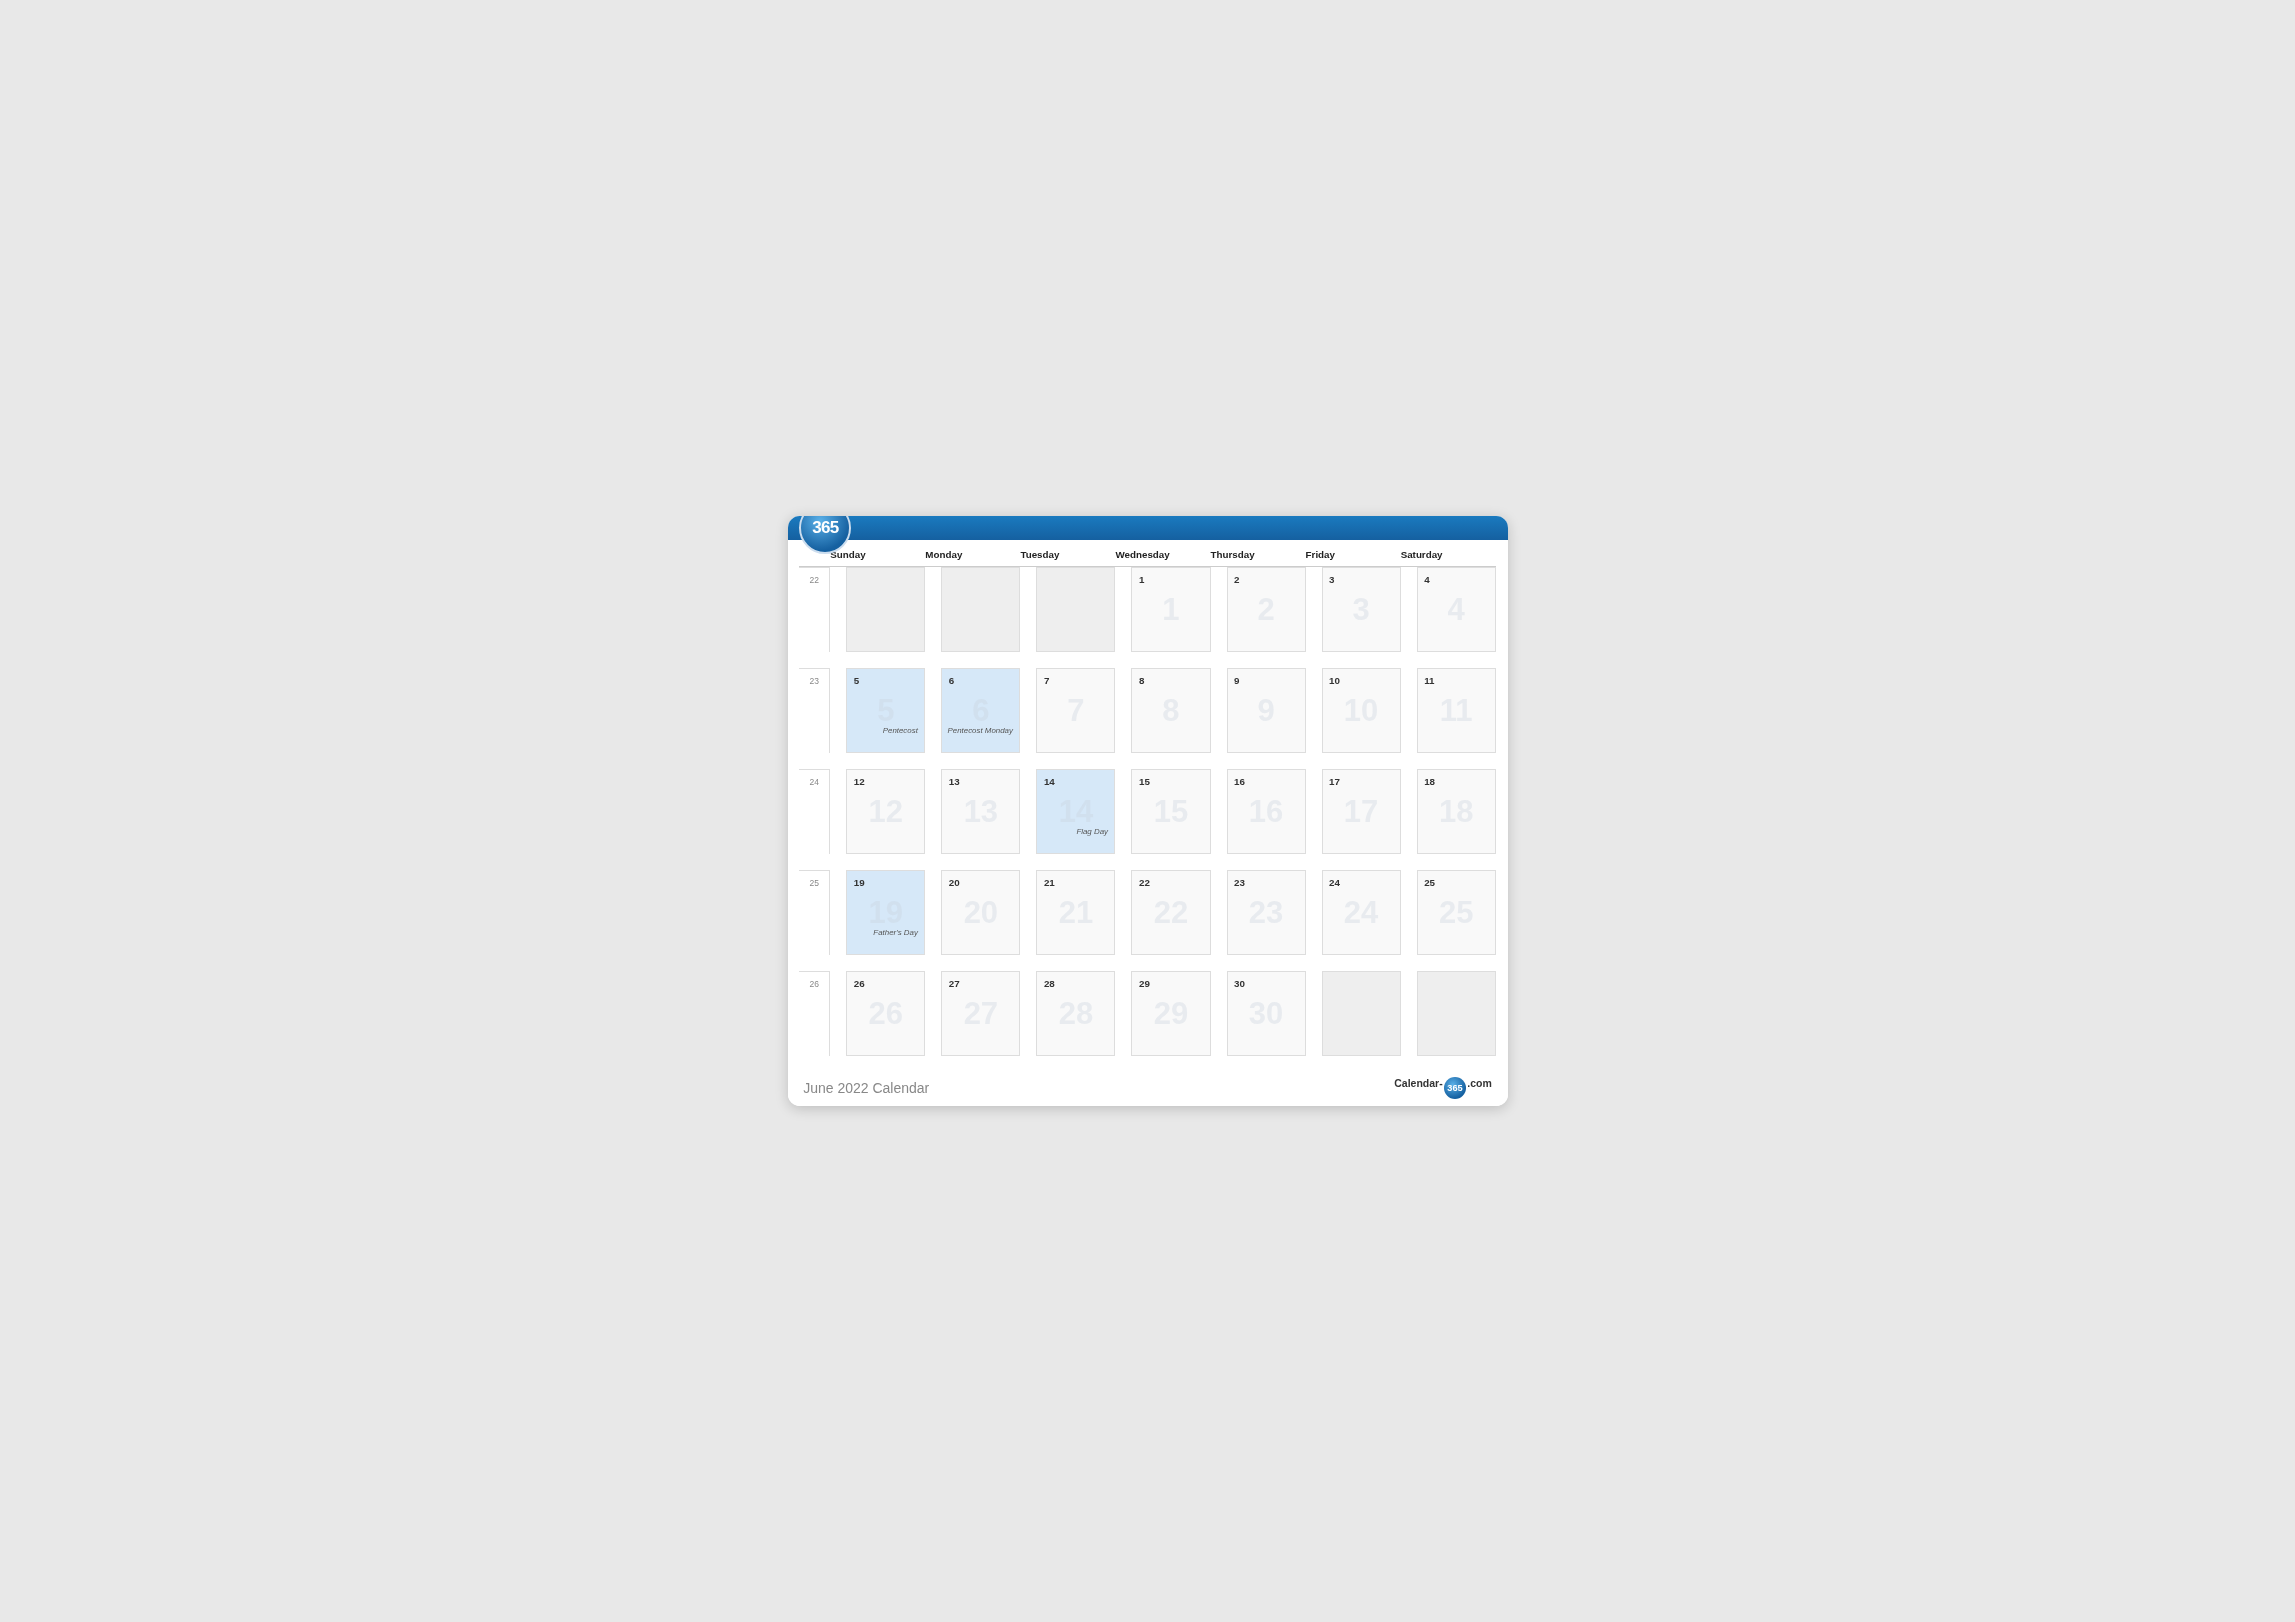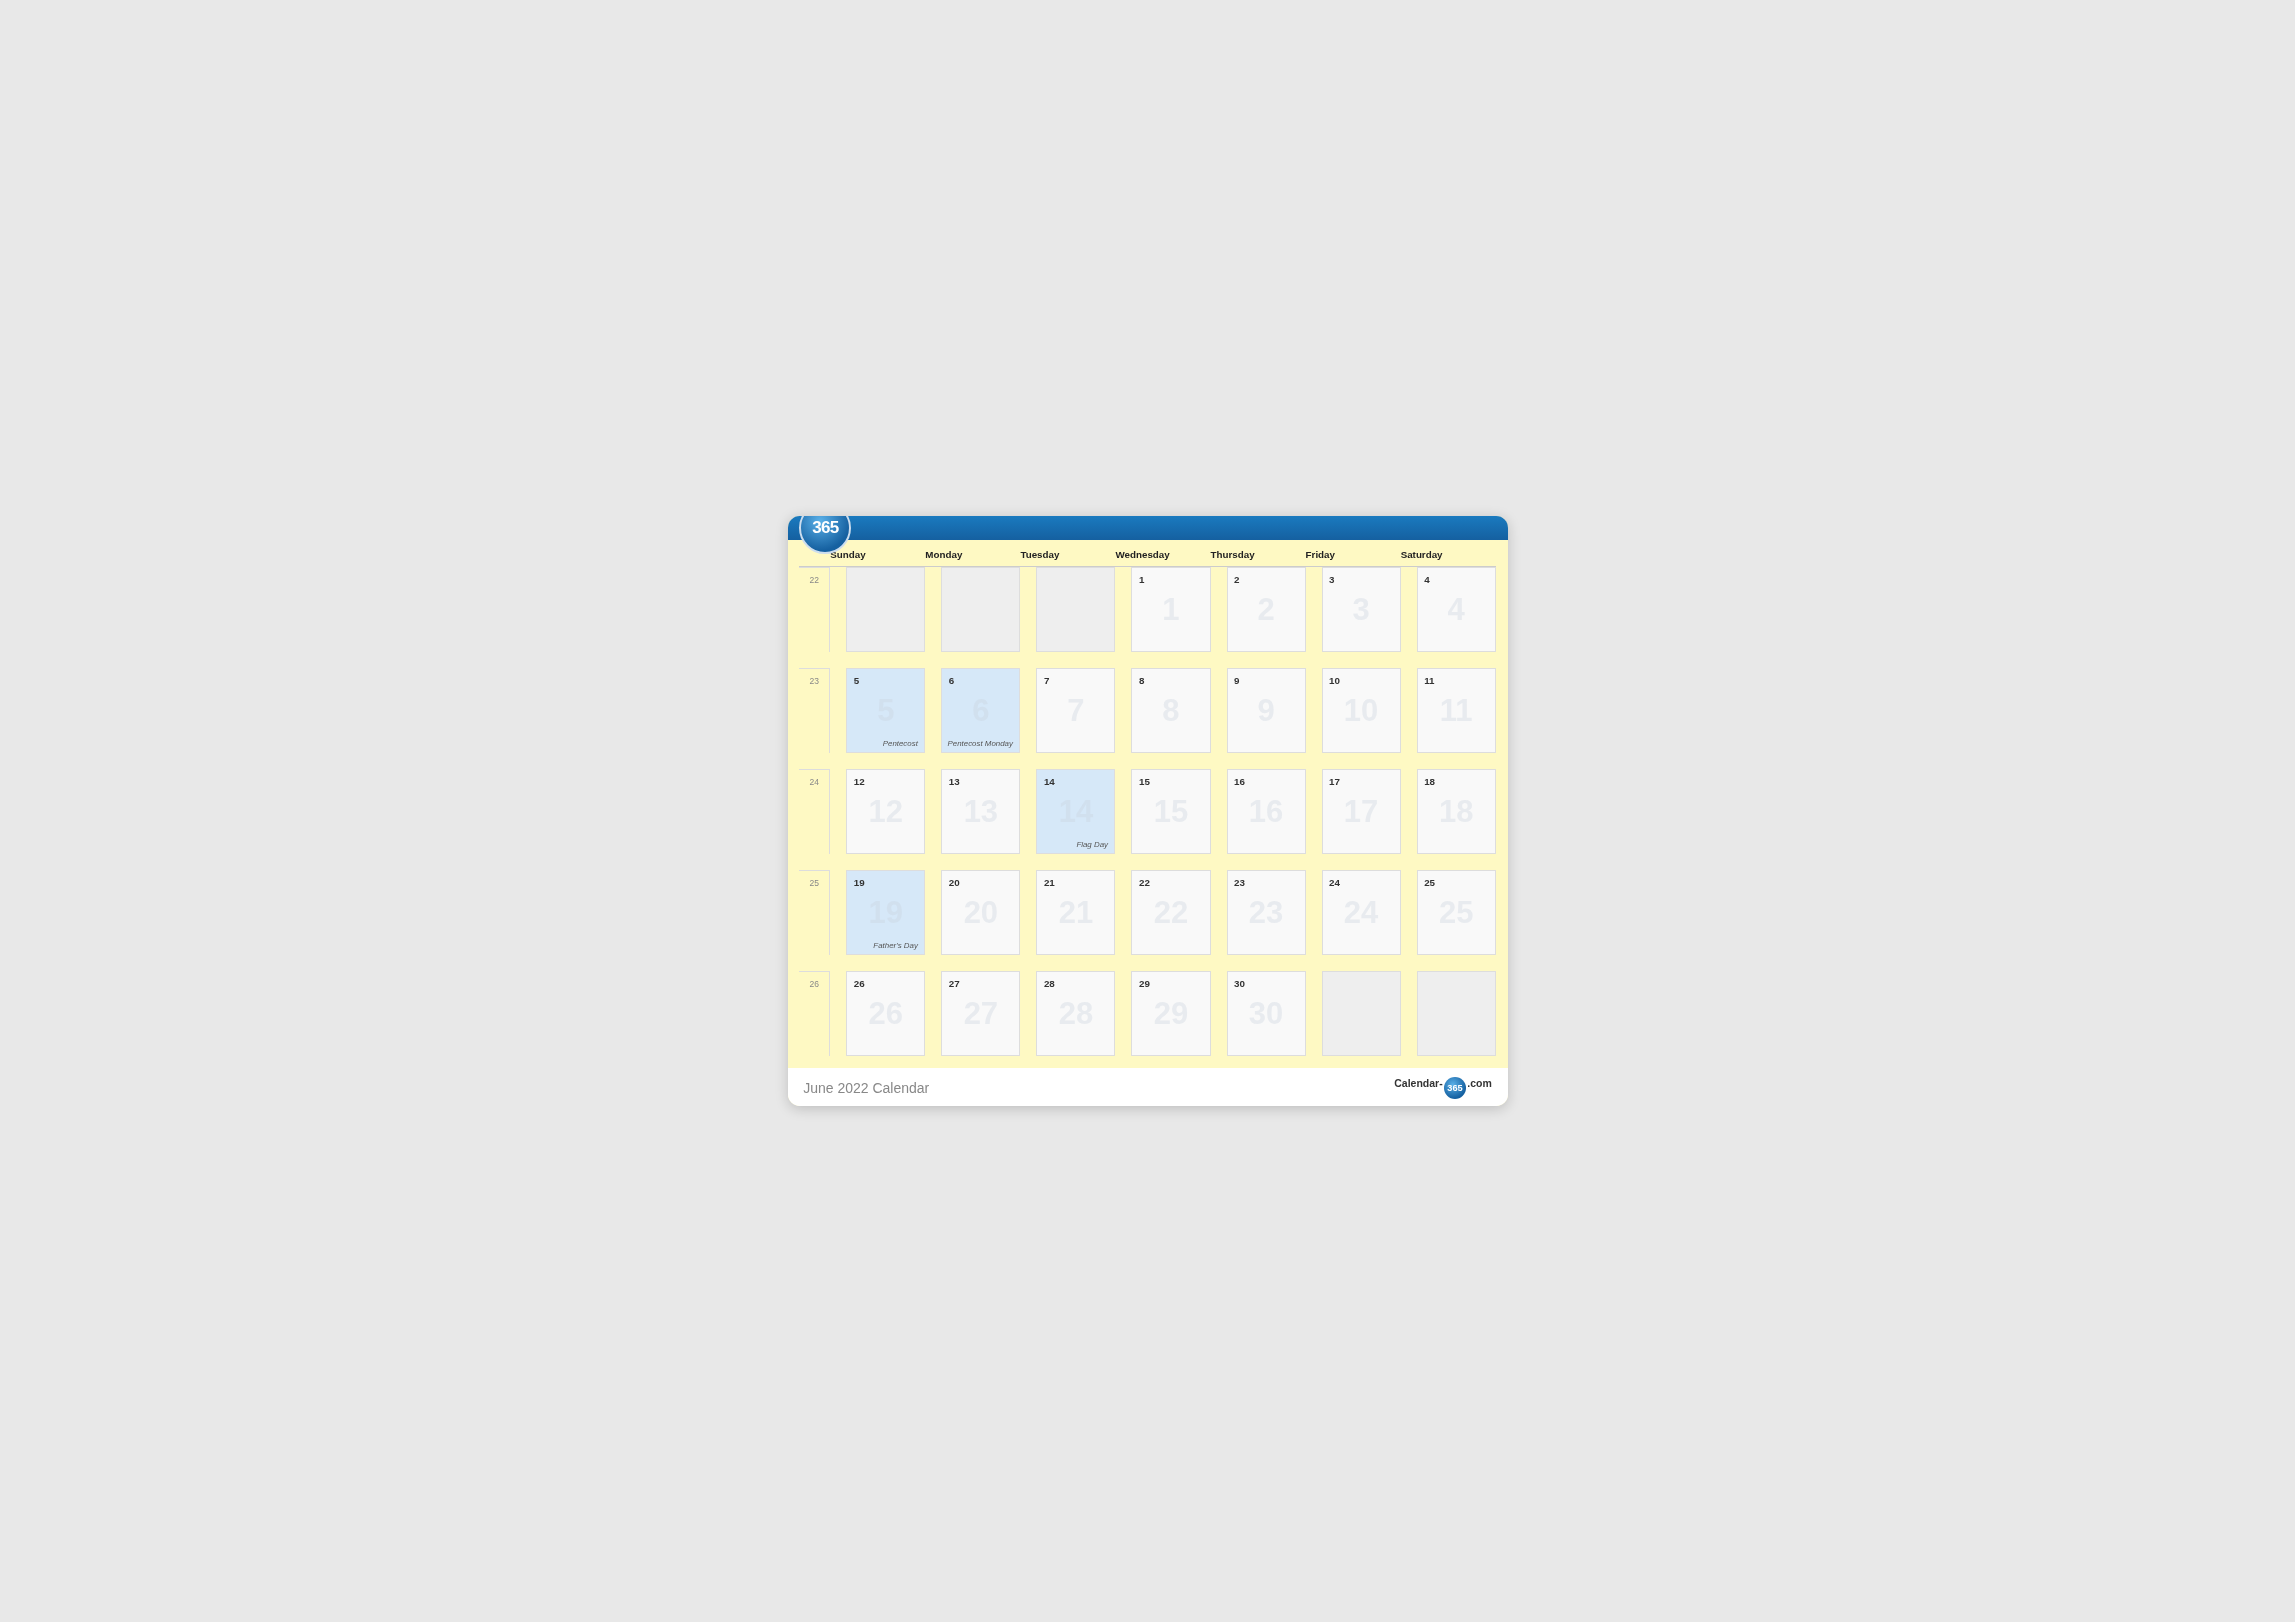--- a/index.html
+++ b/index.html
@@ -7,21 +7,21 @@
       background: #e8e8e8;
       font-family: Arial, sans-serif;
       display: flex;
       flex-direction: column;
       align-items: center;
       justify-content: center;
       min-height: 100vh;
       padding: 19.6px;
     }
     .calendar-wrapper {
-      background: #fef9c3;
+      background: #ffffff;
       border-radius: 11.8px;
       box-shadow: 0 2.6px 13px rgba(0,0,0,0.18);
       width: 100%;
       max-width: 720px;
       overflow: hidden;
     }
     .calendar-header {
       background: linear-gradient(180deg, #1a7abf 0%, #1560a0 100%);
       padding: 11.8px 19.6px 11.8px 72px;
       position: relative;
@@ -102,21 +102,21 @@
     }
     .cell-date {
       font-size: 9.8px;
       font-weight: 600;
       color: #333;
       display: block;
       margin-bottom: 2.6px;
     }
     .cell-event {
       position: absolute;
-      bottom: 4px;
+      bottom: 17px;
       right: 6.5px;
       font-size: 7.9px;
       font-style: italic;
       color: #555;
       text-align: right;
     }
     .watermark {
       font-size: 31px;
       font-weight: 900;
       color: rgba(200,210,220,0.35);

